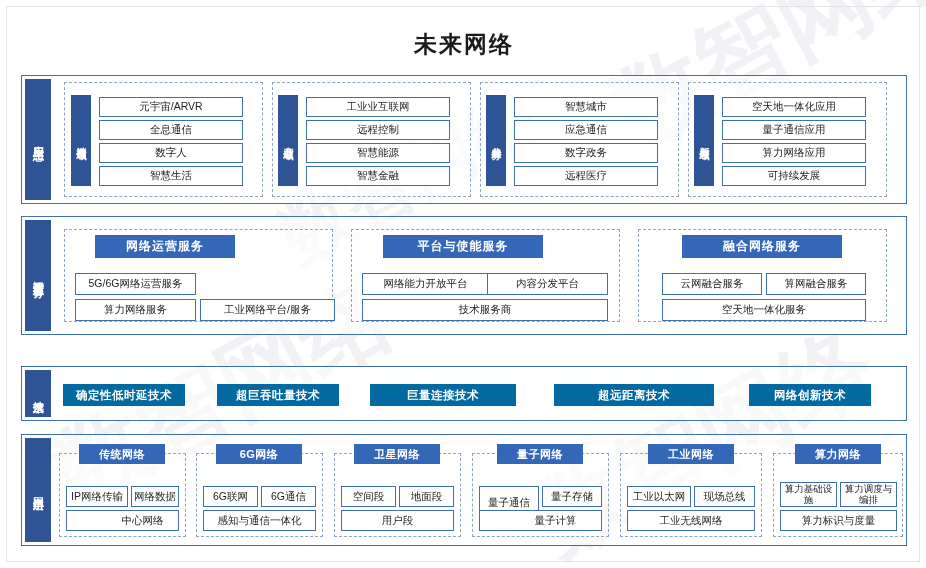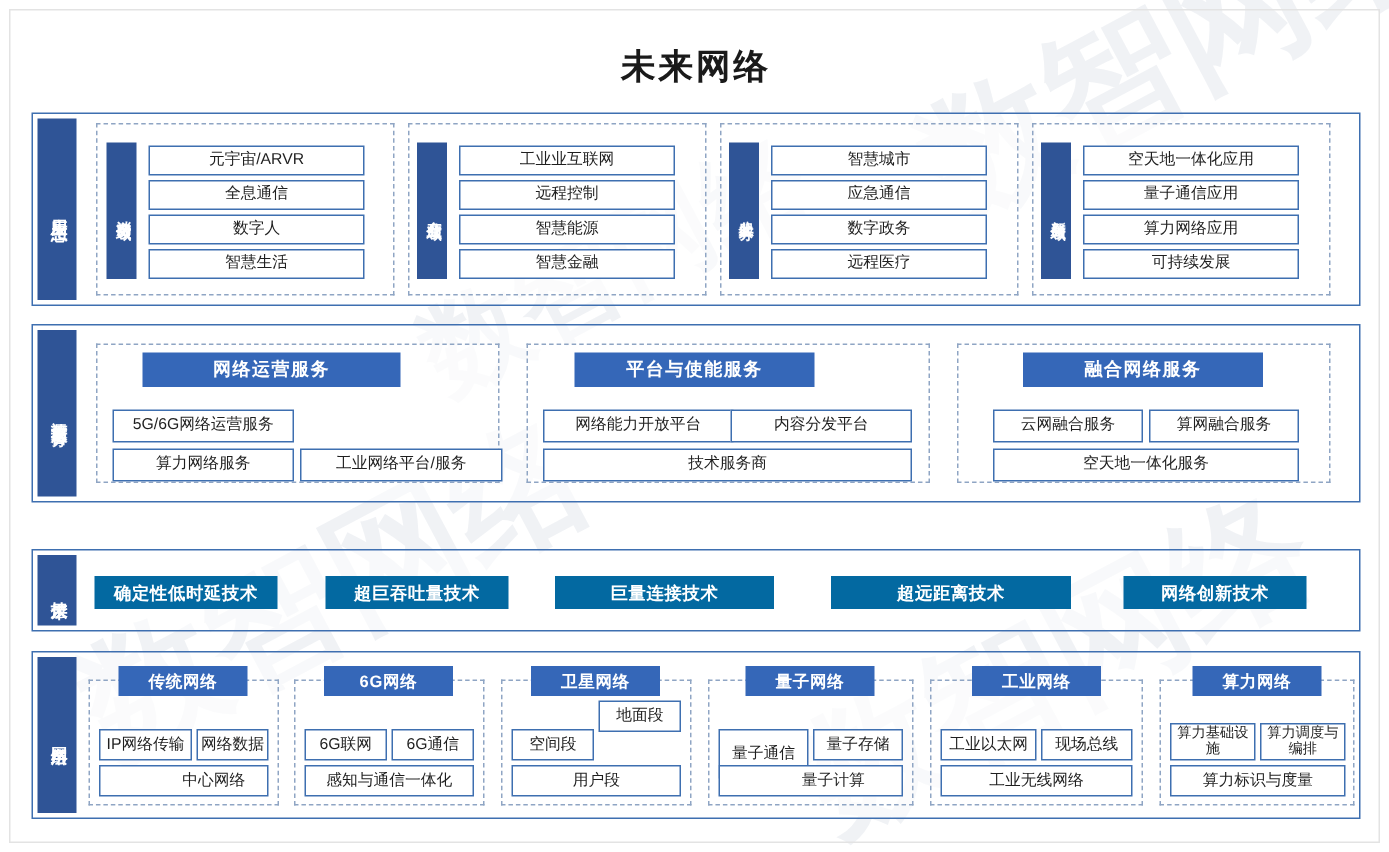--- a/index.html
+++ b/index.html
@@ -160,21 +160,21 @@
   <div class="vtab" style="left:687px; top:88px; width:20px; height:91px;">新兴领域</div>
   <div class="ibox" style="left:715px; top:90px; width:144px; height:20px;">空天地一体化应用</div>
   <div class="ibox" style="left:715px; top:113px; width:144px; height:20px;">量子通信应用</div>
   <div class="ibox" style="left:715px; top:136px; width:144px; height:20px;">算力网络应用</div>
   <div class="ibox" style="left:715px; top:159px; width:144px; height:20px;">可持续发展</div>
 
   <div class="layer" style="left:14px; top:209px; width:886px; height:119px;"></div>
   <div class="layer-tab" style="left:18px; top:213px; width:26px; height:111px;">运营与平台服务</div>
 
   <div class="dgroup" style="left:57px; top:222px; width:269px; height:93px;"></div>
-  <div class="hbar" style="left:88px; top:228px; width:172px; height:23px;">网络运营服务</div>
+  <div class="hbar" style="left:88px; top:228px; width:140px; height:23px;">网络运营服务</div>
   <div class="ibox" style="left:68px; top:266px; width:121px; height:22px;">5G/6G网络运营服务</div>
   <div class="ibox" style="left:68px; top:292px; width:121px; height:22px;">算力网络服务</div>
   <div class="ibox" style="left:193px; top:292px; width:135px; height:22px;">工业网络平台/服务</div>
 
   <div class="dgroup" style="left:344px; top:222px; width:269px; height:93px;"></div>
   <div class="hbar" style="left:376px; top:228px; width:160px; height:23px;">平台与使能服务</div>
   <div class="ibox" style="left:355px; top:266px; width:127px; height:22px;text-align:center;">网络能力开放平台</div>
   <div class="ibox" style="left:480px; top:266px; width:121px; height:22px;">内容分发平台</div>
   <div class="ibox" style="left:355px; top:292px; width:246px; height:22px;">技术服务商</div>
 
@@ -204,21 +204,21 @@
 
   <div class="dgroup" style="left:189px; top:446px; width:127px; height:84px;"></div>
   <div class="hbar small" style="left:209px; top:437px; width:86px; height:20px;">6G网络</div>
   <div class="ibox" style="left:196px; top:479px; width:55px; height:21px;">6G联网</div>
   <div class="ibox" style="left:254px; top:479px; width:55px; height:21px;">6G通信</div>
   <div class="ibox" style="left:196px; top:503px; width:113px; height:21px;">感知与通信一体化</div>
 
   <div class="dgroup" style="left:327px; top:446px; width:127px; height:84px;"></div>
   <div class="hbar small" style="left:347px; top:437px; width:86px; height:20px;">卫星网络</div>
   <div class="ibox" style="left:334px; top:479px; width:55px; height:21px;">空间段</div>
-  <div class="ibox" style="left:392px; top:460px; width:55px; height:21px;text-align:center;">地面段</div>
+  <div class="ibox" style="left:392px; top:479px; width:55px; height:21px;text-align:center;">地面段</div>
   <div class="ibox" style="left:334px; top:503px; width:113px; height:21px;">用户段</div>
 
   <div class="dgroup" style="left:465px; top:446px; width:137px; height:84px;"></div>
   <div class="hbar small" style="left:490px; top:437px; width:86px; height:20px;">量子网络</div>
   <div class="ibox" style="left:472px; top:479px; width:60px; height:33px;">量子通信</div>
   <div class="ibox" style="left:535px; top:479px; width:60px; height:21px;">量子存储</div>
   <div class="ibox" style="left:472px; top:503px; width:123px; height:21px;padding-left:32px;">量子计算</div>
 
   <div class="dgroup" style="left:613px; top:446px; width:142px; height:84px;"></div>
   <div class="hbar small" style="left:641px; top:437px; width:86px; height:20px;">工业网络</div>

